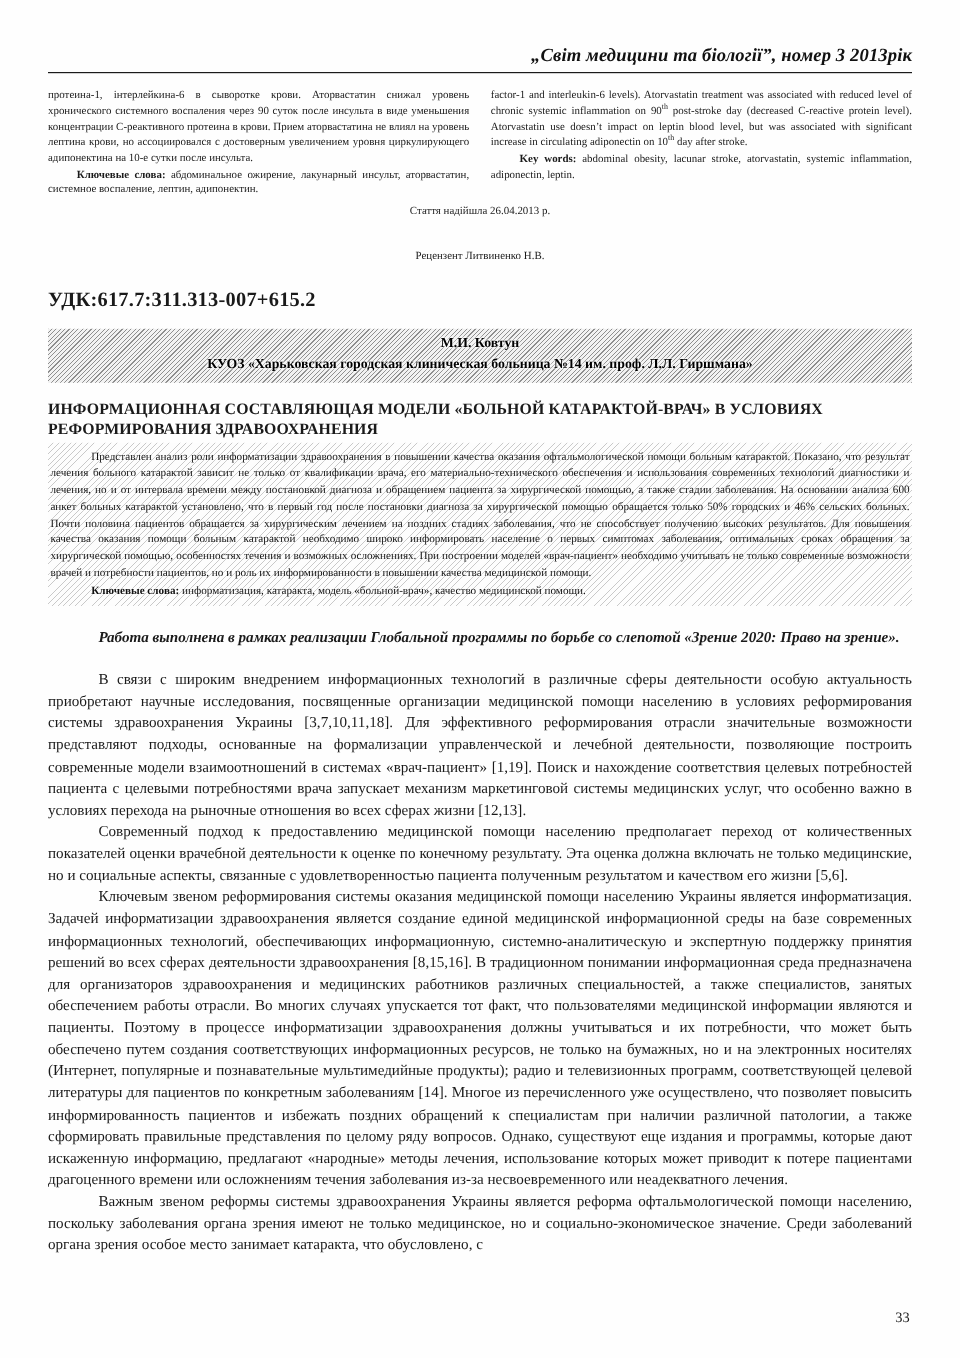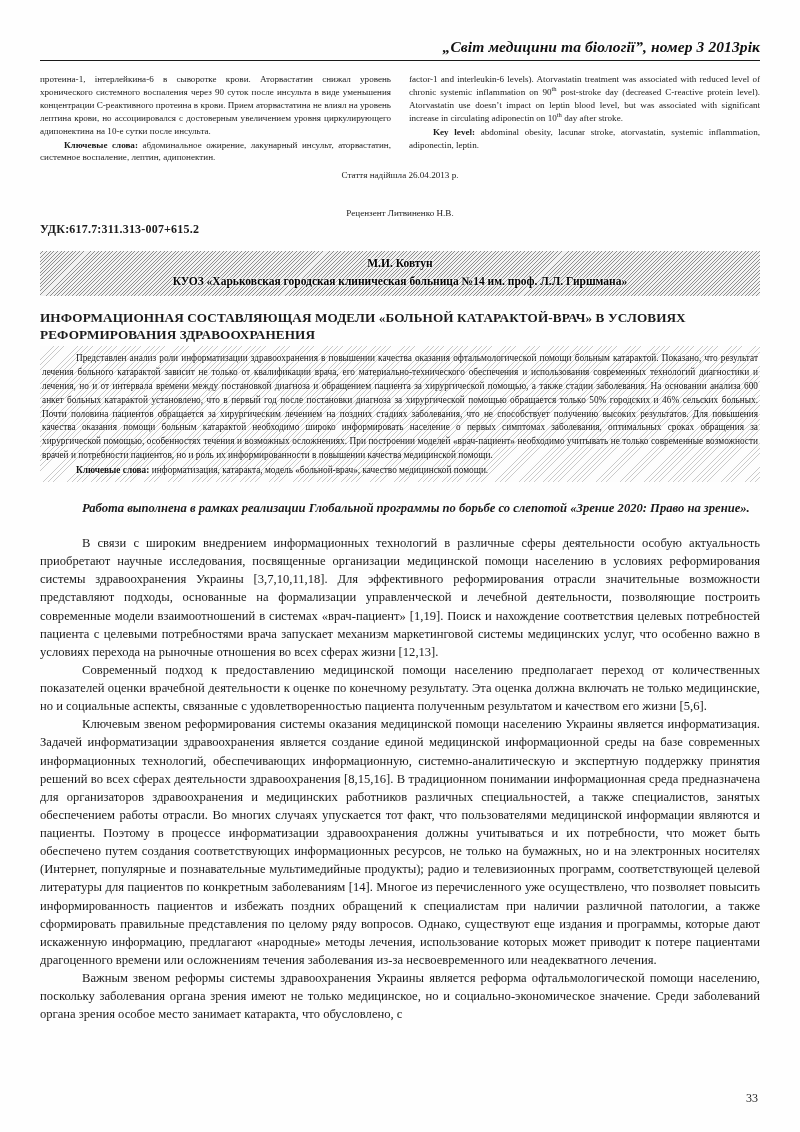--- a/index.html
+++ b/index.html
@@ -74,22 +74,22 @@
     text-align: center;
   }
   .meta-right {
     flex: 1 1 0;
     text-align: center;
     margin-top: 28px;
   }
 
   
   .udc {
-    margin-top: 4px;
-    font-size: 12px;
+    margin-top: 22px;
+    font-size: 17px;
     font-weight: bold;
     letter-spacing: 0.2px;
   }
 
   
   .author-band {
     margin-top: 14px;
     padding: 4px 6px 5px 6px;
     text-align: center;
     background-color: #f2f2f2;
@@ -182,21 +182,21 @@
 
   <div class="two-col">
 
     <div class="col">
       <p>протеина-1, інтерлейкина-6 в сыворотке крови. Аторвастатин снижал уровень хронического системного воспаления через 90 суток после инсульта в виде уменьшения концентрации С-реактивного протеина в крови. Прием аторвастатина не влиял на уровень лептина крови, но ассоциировался с достоверным увеличением уровня циркулирующего адипонектина на 10-е сутки после инсульта.</p>
       <p class="kw"><b>Ключевые слова:</b><span> абдоминальное ожирение, лакунарный инсульт, аторвастатин, системное воспаление, лептин, адипонектин.</span></p>
     </div>
 
     <div class="col">
       <p><span>factor-1 and interleukin-6 levels). Atorvastatin treatment was associated with reduced level of chronic systemic inflammation on 90</span><sup>th</sup><span> post-stroke day (decreased C-reactive protein level). Atorvastatin use doesn’t impact on leptin blood level, but was associated with significant increase in circulating adiponectin on 10</span><sup>th</sup><span> day after stroke.</span></p>
-      <p class="kw"><b>Key level:</b><span> abdominal obesity, lacunar stroke, atorvastatin, systemic inflammation, adiponectin, leptin.</span></p>
+      <p class="kw"><b>Key words:</b><span> abdominal obesity, lacunar stroke, atorvastatin, systemic inflammation, adiponectin, leptin.</span></p>
     </div>
 
   </div>
 
   <div class="meta-row">
     <div class="meta-left">Стаття надійшла 26.04.2013 р.</div>
     <div class="meta-right">Рецензент Литвиненко Н.В.</div>
   </div>
 
   <div class="udc">УДК:617.7:311.313-007+615.2</div>

